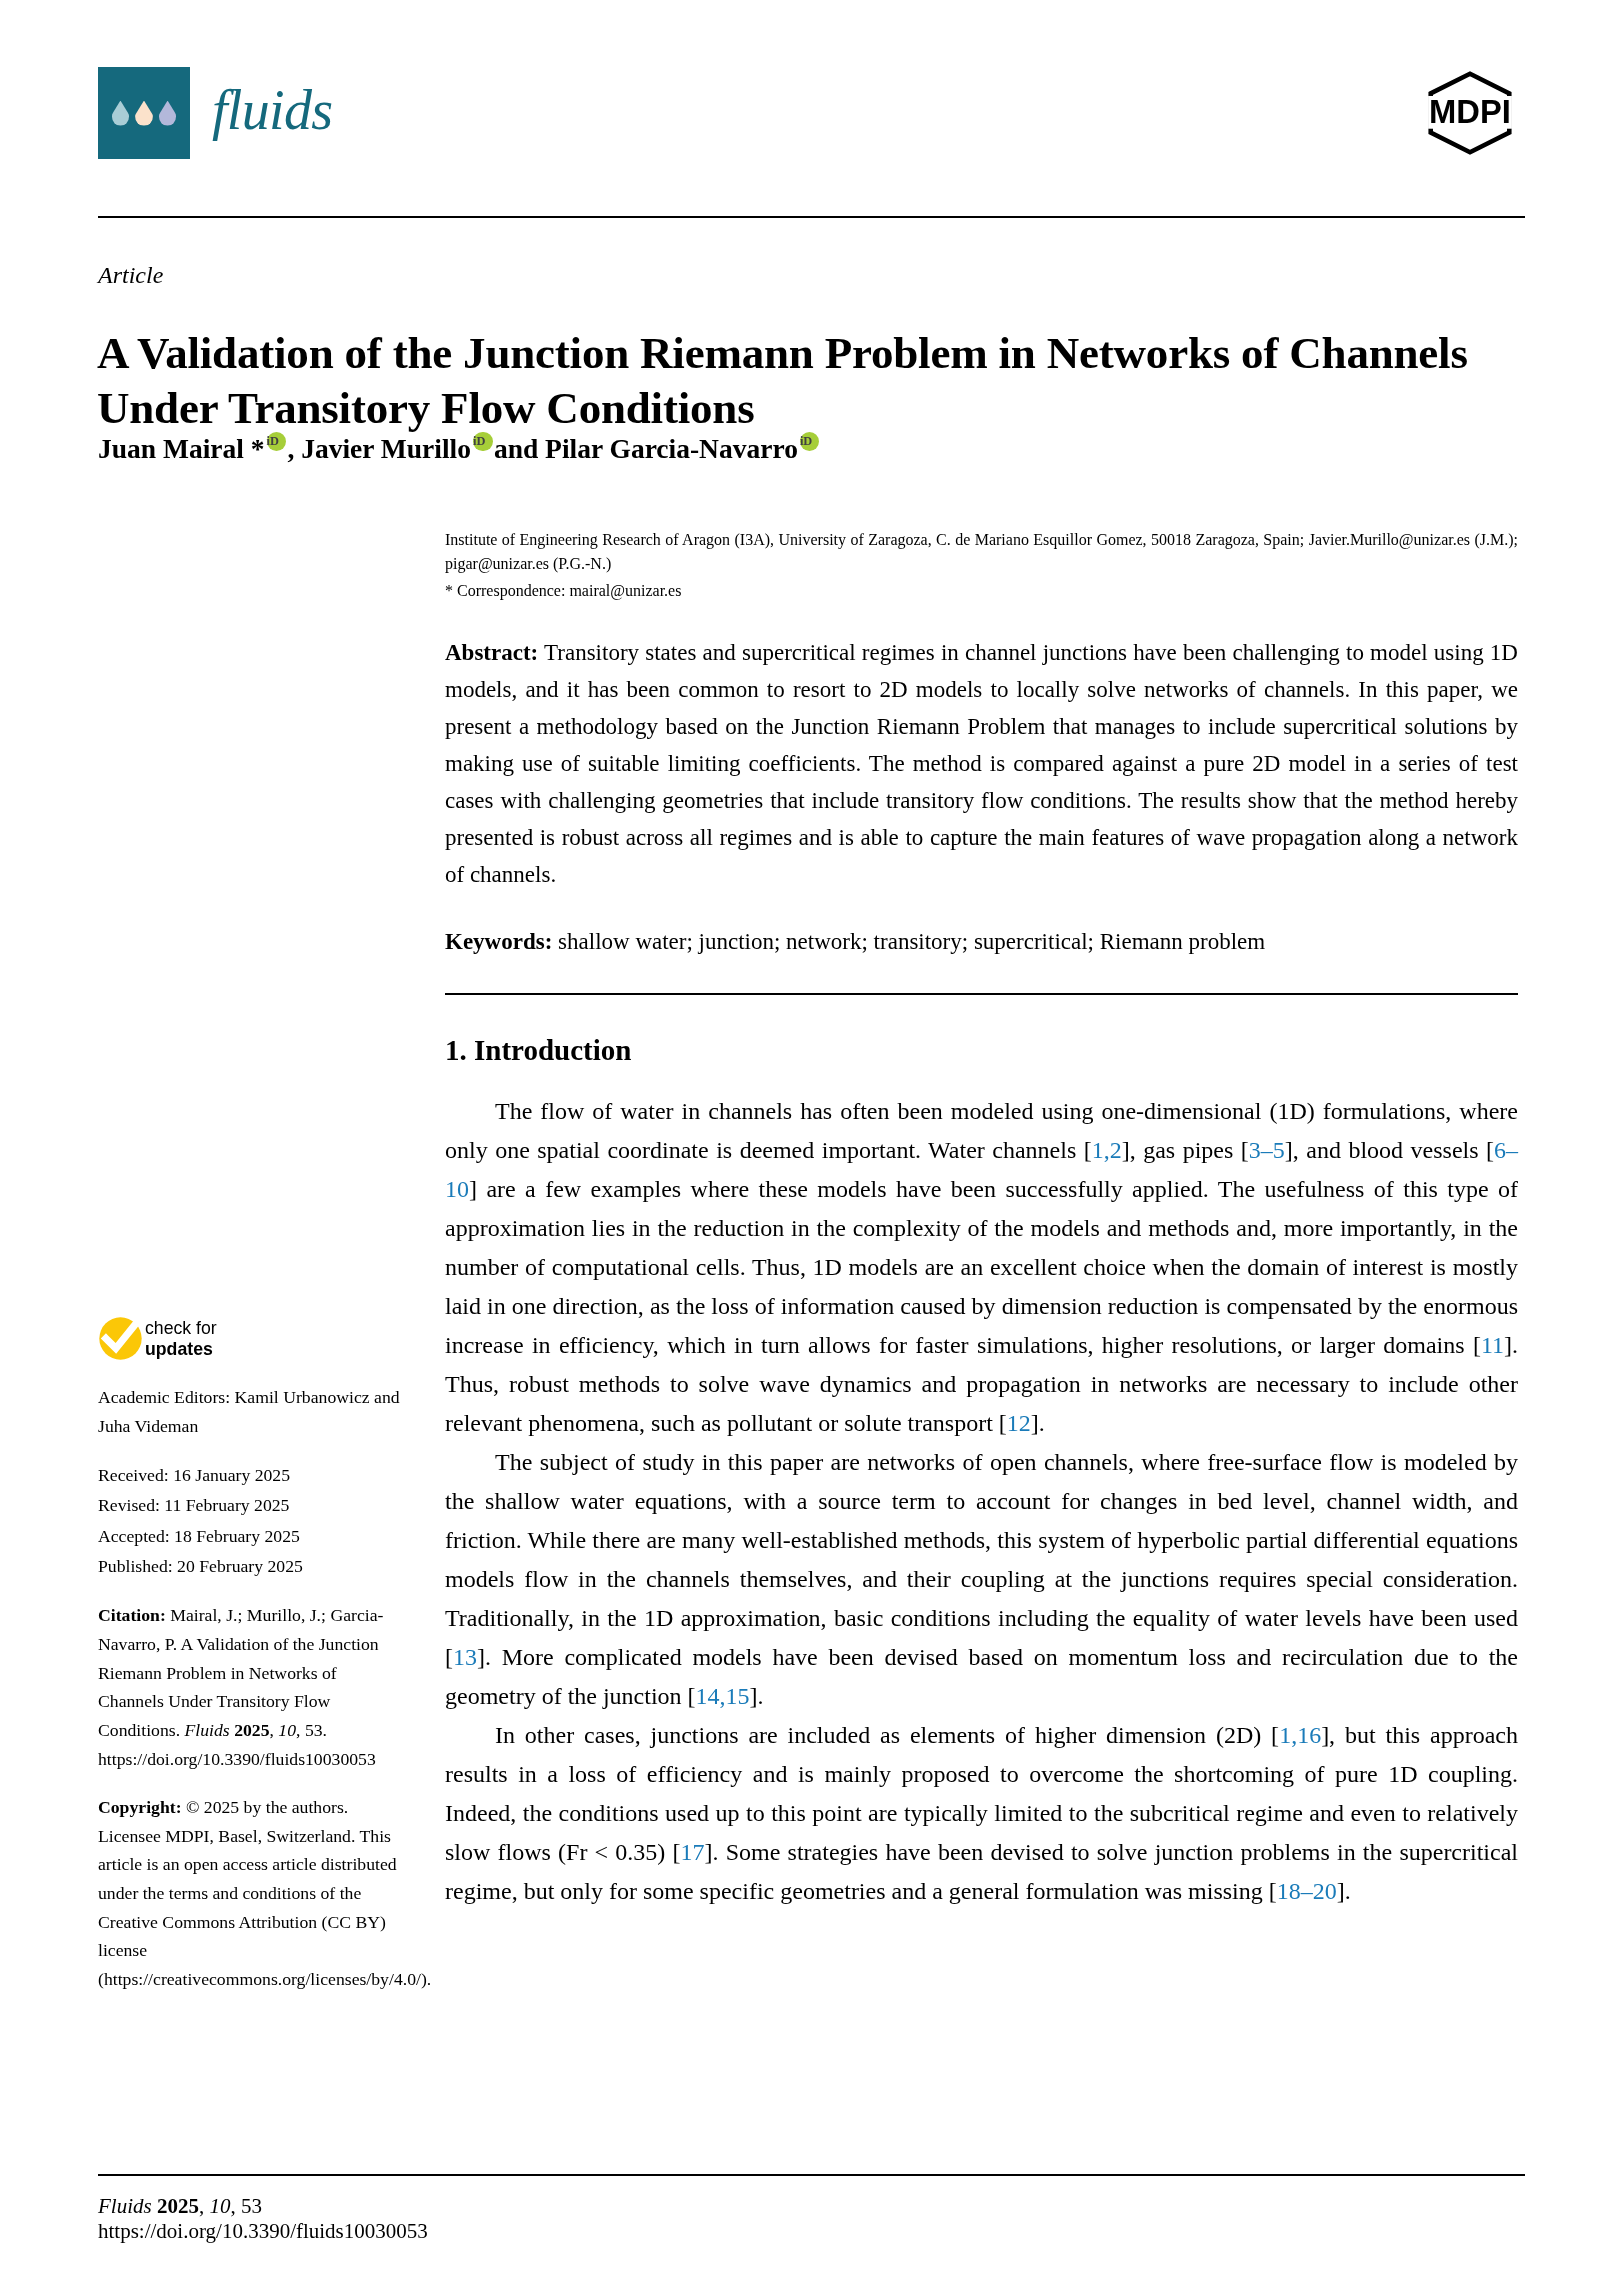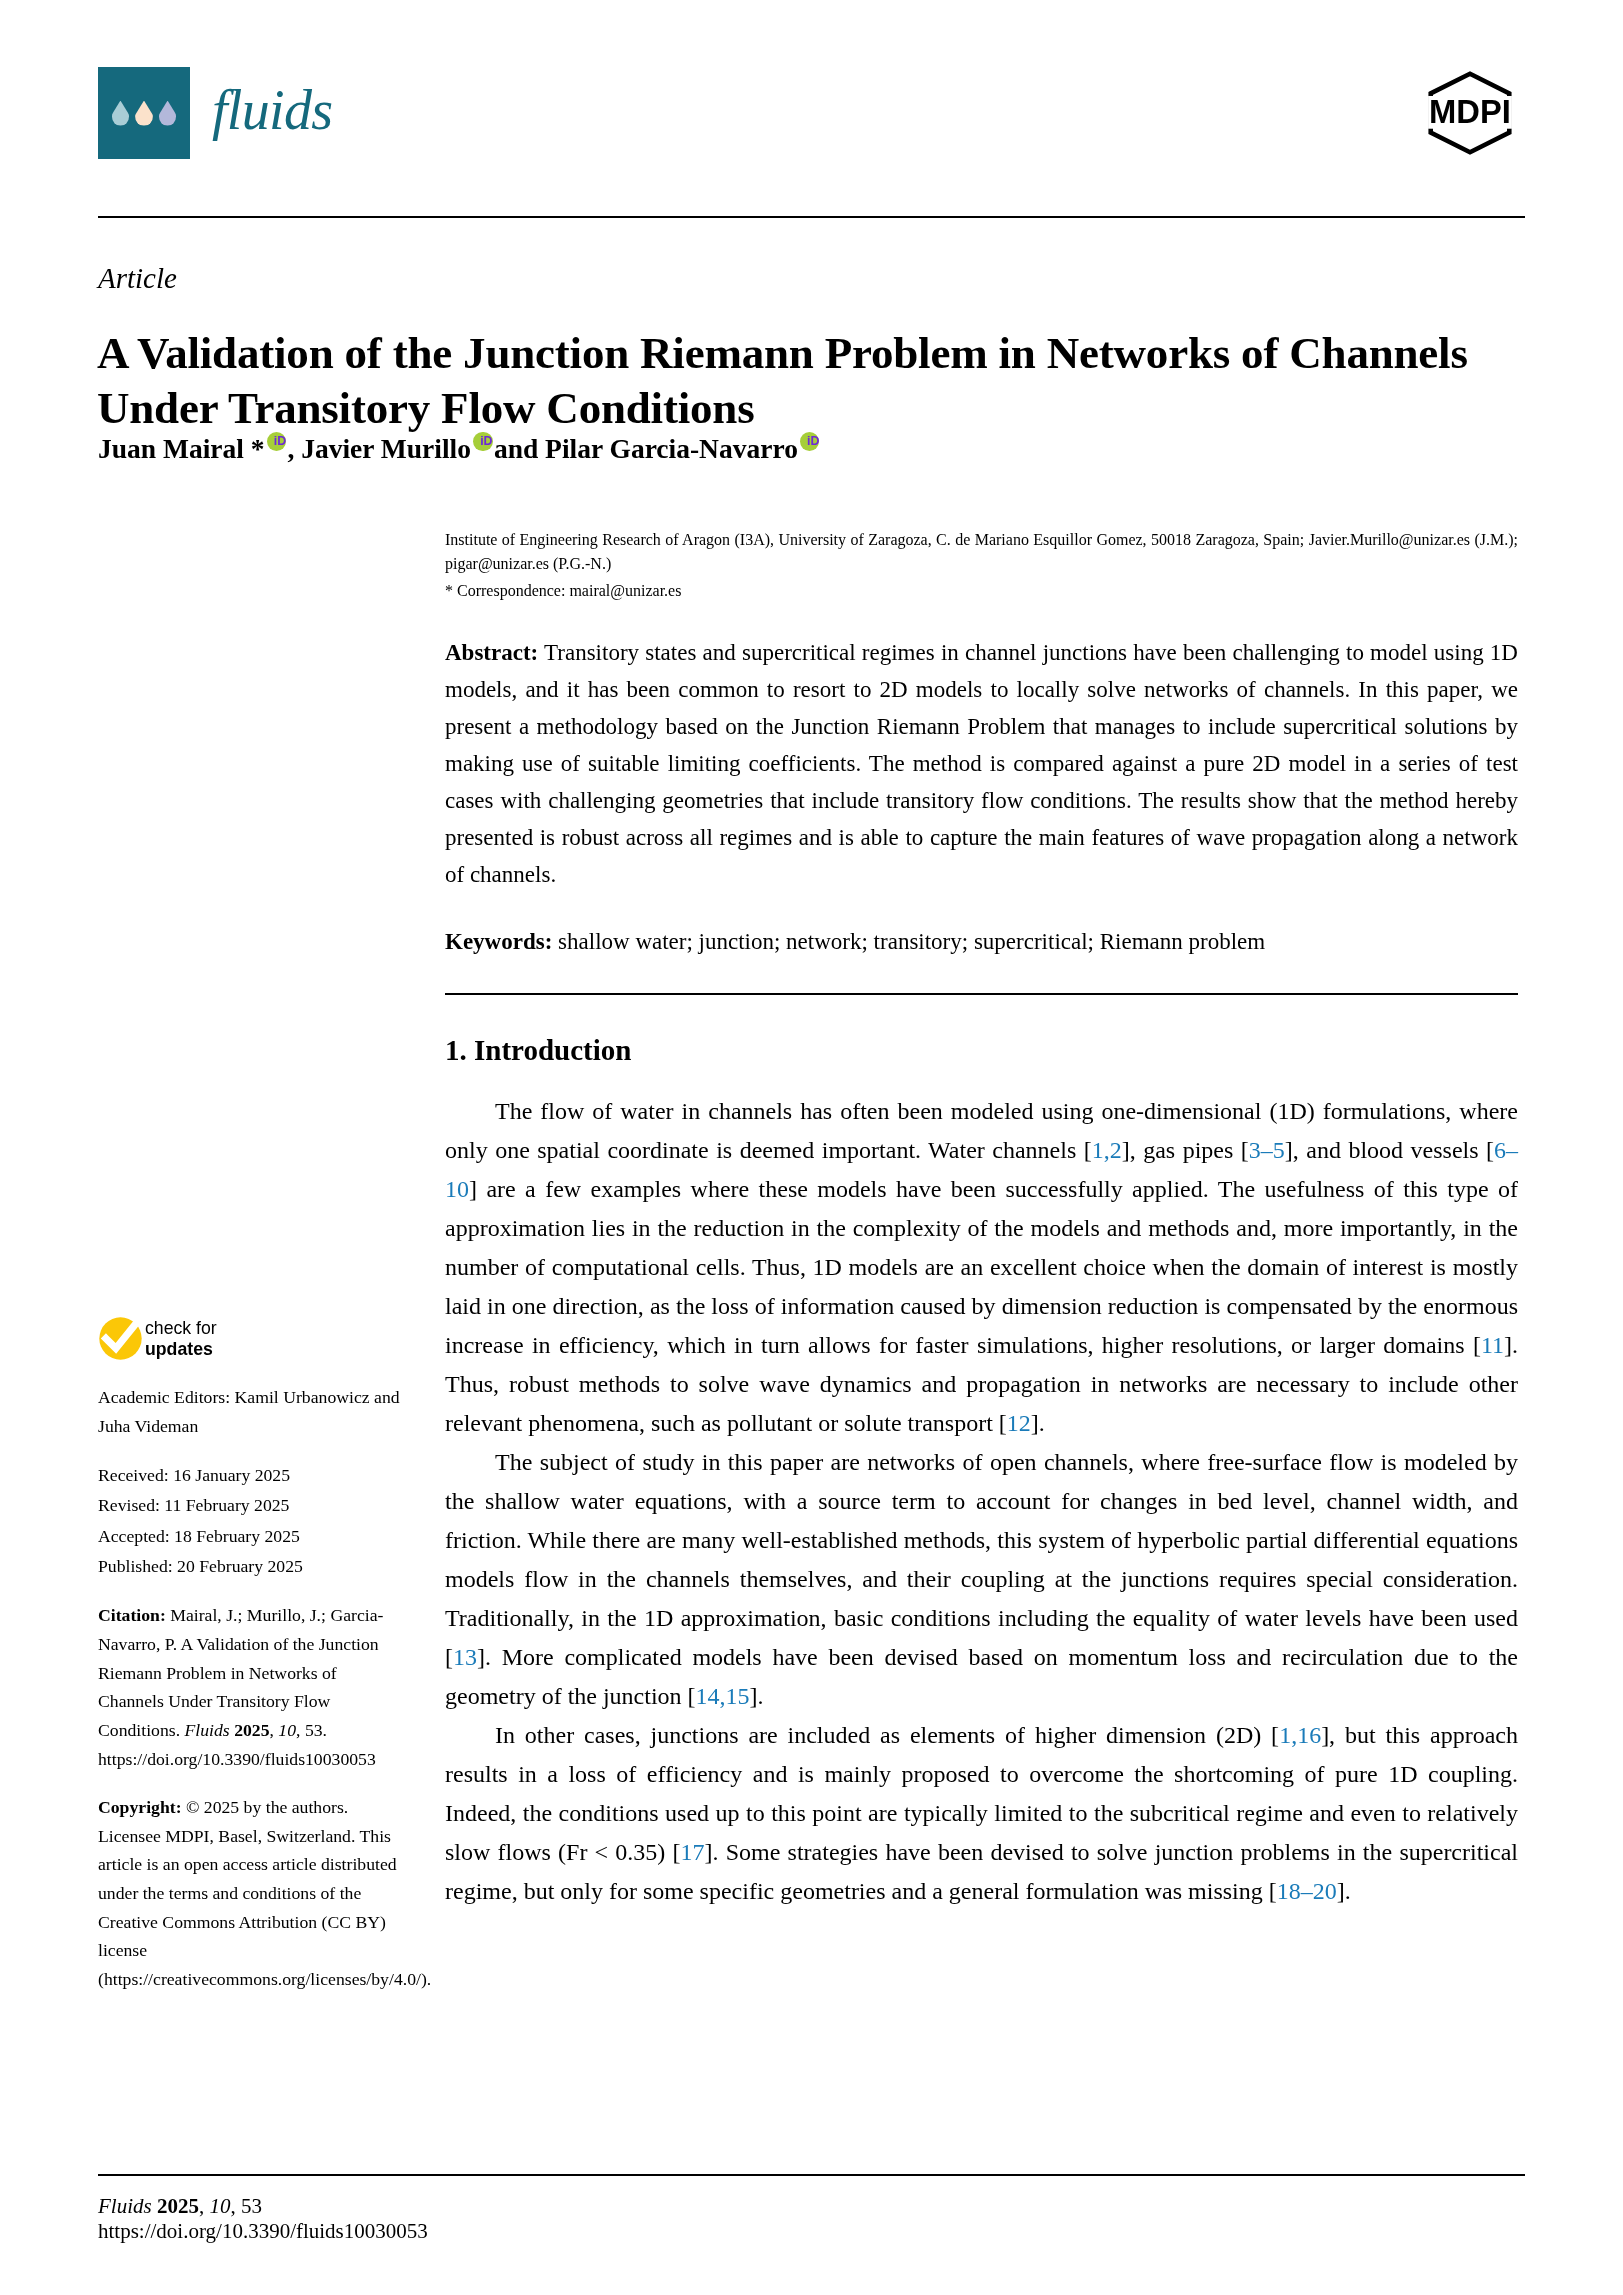--- a/index.html
+++ b/index.html
@@ -89,21 +89,21 @@
     height: 2px;
     background: #000000;
   }
 
   
   .article-kind {
     position: absolute;
     left: 98px;
     top: 262px;
     font-style: italic;
-    font-size: 29px;
+    font-size: 24px;
   }
   .title {
     position: absolute;
     left: 97px;
     top: 296px;
     width: 1414px;
     font-size: 45px;
     font-weight: bold;
     line-height: 1.23;
     letter-spacing: -0.2px;
@@ -119,26 +119,26 @@
     display: flex;
     align-items: center;
     flex-wrap: wrap;
   }
   .orcid {
     display: inline-block;
     width: 19.6px;
     height: 19.6px;
     border-radius: 50%;
     background: #a6ce39;
-    color: #6d28d9;
-    font-family: Liberation Sans, sans-serif;
+    color: #404040;
+    font-family: Liberation Serif, serif;
     font-size: 12.4px;
     font-weight: bold;
     line-height: 19.6px;
-    text-align: right;
+    text-align: left;
     vertical-align: 7.9px;
     margin: 0 1.3px 0 2px;
     position: relative;
     top: -7.2px;
   }
 
   
   .right-col {
     position: absolute;
     left: 445px;

